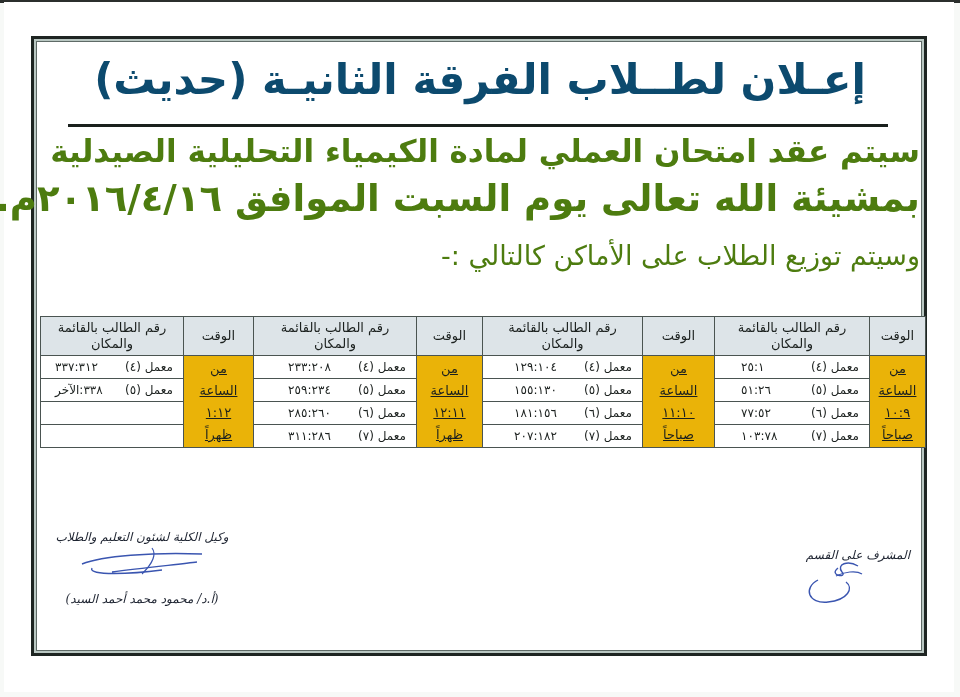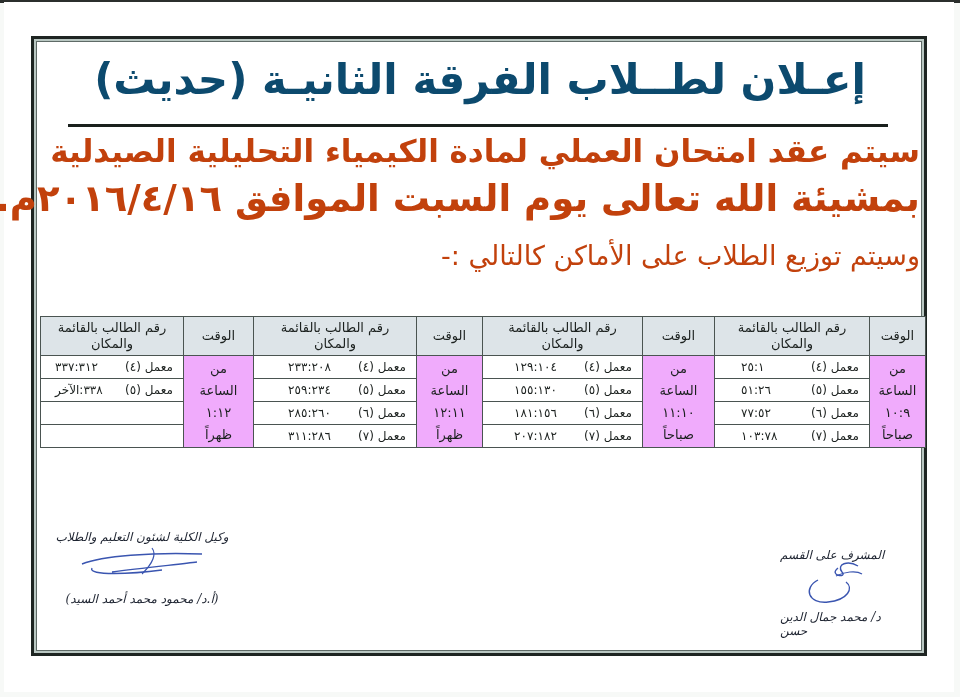--- a/index.html
+++ b/index.html
@@ -27,54 +27,54 @@
     position: absolute; left: 60px; top: 54px; width: 840px;
     text-align: center; direction: rtl;
     font-family: "DejaVu Sans", sans-serif; font-weight: bold;
     font-size: 42px; line-height: 52px; color: #0c4a6e; letter-spacing: 1px;
   }
   .title-rule {
     position: absolute; left: 68px; top: 124px; width: 820px; height: 3px; background: #1a201d;
   }
   .line1, .line2, .line3 {
     position: absolute; right: 40px; direction: rtl; text-align: right;
-    font-family: "DejaVu Sans", sans-serif; color: #c2410c; white-space: nowrap;
+    font-family: "DejaVu Sans", sans-serif; color: #4d7c0f; white-space: nowrap;
   }
   .line1 { top: 128px; font-size: 31px; font-weight: bold; line-height: 46px; }
   .line2 { top: 176px; font-size: 37px; font-weight: bold; line-height: 46px; }
   .line3 { top: 236px; font-size: 27px; font-weight: normal; line-height: 40px; margin-left: 16px; }
 
   table.sched {
     position: absolute; left: 40px; top: 316px; width: 885px;
     border-collapse: collapse; direction: rtl;
     font-family: "DejaVu Sans", sans-serif; font-size: 12px; color: #1b201e;
     table-layout: fixed;
   }
   table.sched th, table.sched td {
     border: 1.5px solid #4a5451;
     padding: 0 4px; text-align: center; height: 22px;
   }
   table.sched th {
     background: #dde4e8; font-weight: normal; font-size: 13px; line-height: 16px; height: 38px;
   }
   table.sched td.time {
-    background: #f0abfc; font-size: 13px; line-height: 22px; vertical-align: top; padding-top: 2px;
+    background: #eab308; font-size: 13px; line-height: 22px; vertical-align: top; padding-top: 2px; text-decoration: underline;
   }
   table.sched td.slot {
     background: #ffffff; text-align: right; padding-right: 10px; white-space: nowrap; font-size: 12px;
   }
   .slot .range { display: inline-block; min-width: 62px; text-align: left; }
   .slot .lab { display: inline-block; margin-left: 8px; }
 
   .sig-left {
     position: absolute; left: 52px; top: 530px; width: 180px; direction: rtl; text-align: center;
     font-family: "DejaVu Serif", serif; font-size: 12px; color: #1e2431;
   }
   .sig-right {
-    position: absolute; left: 780px; top: 548px; width: 130px; direction: rtl; text-align: left;
+    position: absolute; left: 780px; top: 548px; width: 130px; direction: rtl; text-align: right;
     font-family: "DejaVu Serif", serif; font-size: 12px; color: #1e2431;
   }
   .sig-role { display: block; font-style: italic; }
   .sig-name { display: block; font-style: italic; margin-top: 48px; }
   .sig-mark { position: absolute; }
 </style>
 </head>
 <body>
 
 <div class="top-shadow"></div>
@@ -162,21 +162,20 @@
     </tr>
   </tbody>
 </table>
 
 <div class="sig-right">
   <span class="sig-role">المشرف على القسم</span>
   <svg class="sig-mark" style="left:18px;top:10px" width="80" height="50" viewBox="0 0 80 50">
     <path d="M60 8 C50 2,38 6,44 14 C50 20,30 18,40 10 M20 22 C5 30,10 46,30 44 C50 42,56 30,48 24" fill="none" stroke="#3a55b0" stroke-width="1.4"></path>
     <path d="M38 18 C46 14,58 12,64 16" fill="none" stroke="#3a55b0" stroke-width="1.2"></path>
   </svg>
-  <span class="sig-name">د/ محمد جمال الدين حسن</span>
 </div>
 
 <div class="sig-left">
   <span class="sig-role">وكيل الكلية لشئون التعليم والطلاب</span>
   <svg class="sig-mark" style="left:20px;top:14px" width="140" height="40" viewBox="0 0 140 40">
     <path d="M10 20 C30 12,80 8,130 10 M40 28 C70 24,110 20,125 18 M20 24 C15 32,60 30,90 26" fill="none" stroke="#3a55b0" stroke-width="1.4"></path>
     <path d="M80 4 C86 12,78 22,70 30" fill="none" stroke="#3a55b0" stroke-width="1.2"></path>
   </svg>
   <span class="sig-name">(أ.د/ محمود محمد أحمد السيد)</span>
 </div>

